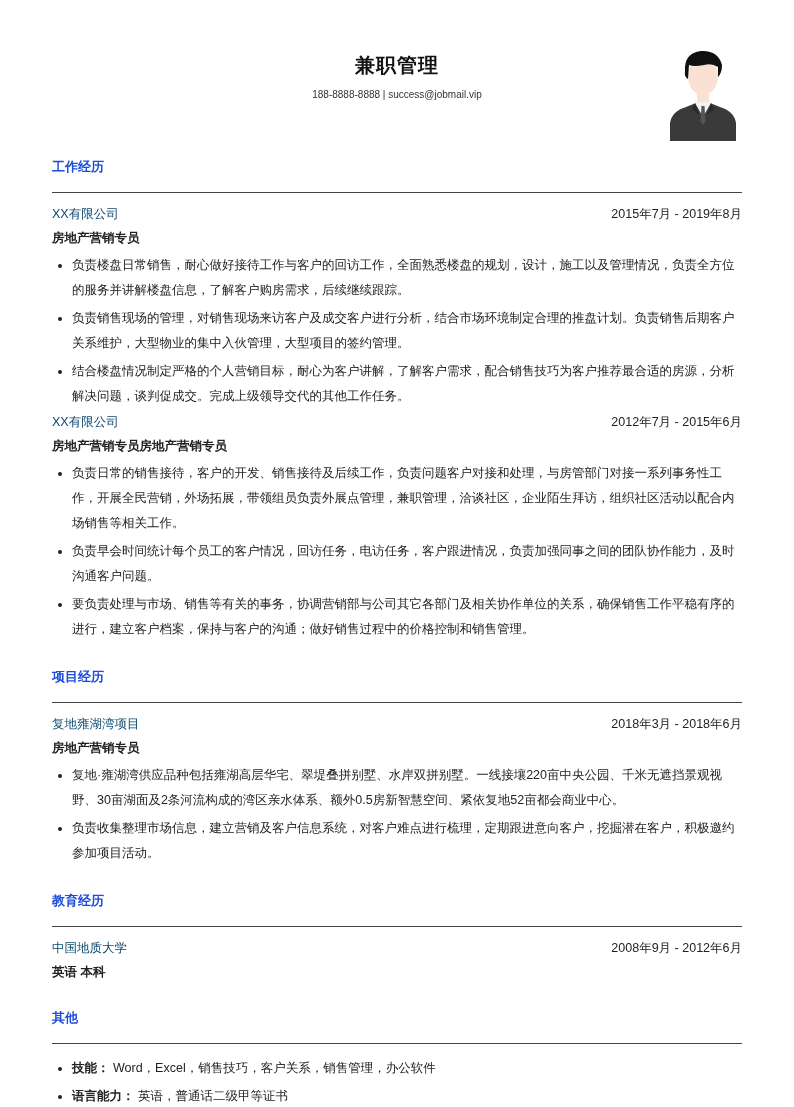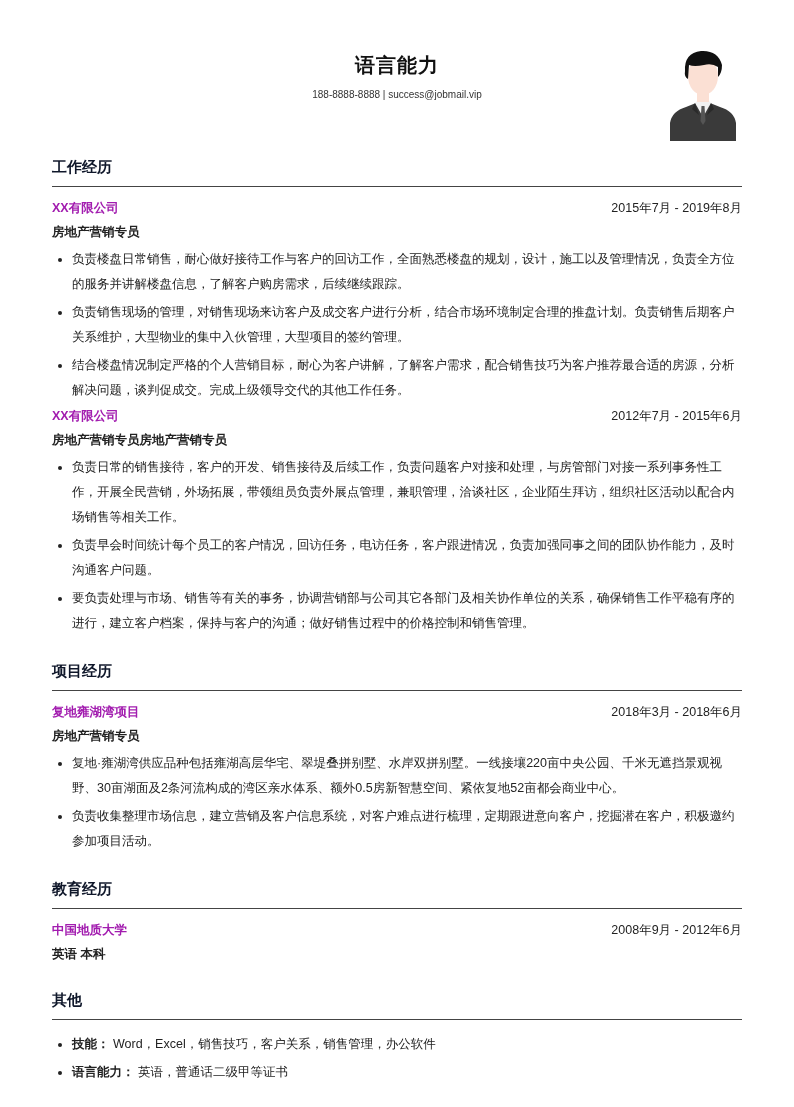--- a/index.html
+++ b/index.html
@@ -21,29 +21,29 @@
   .contact {
     position: absolute; left: 0; right: 0; top: 89px;
     text-align: center; font-size: 10px; color: #333;
   }
   .avatar {
     position: absolute; right: 4px; top: 45px; width: 70px; height: 96px;
   }
 
   .section { margin-top: 8px; }
   .section-title {
-    font-size: 15px; font-weight: bold; color: #0f172a;
-    padding-bottom: 10px; border-bottom: 1px solid #444;
+    font-size: 13px; font-weight: bold; color: #1d4ed8;
+    padding-bottom: 16px; border-bottom: 1px solid #444;
     margin-bottom: 12px; line-height: 18px;
   }
   .entry-head {
     display: flex; justify-content: space-between; align-items: center;
     font-size: 12.5px; height: 18px; margin-bottom: 6px;
   }
-  .entry-title { font-weight: bold; color: #a21caf; }
+  .entry-title { font-weight: normal; color: #0c4a6e; }
   .entry-date { color: #222; margin-left: 8px; }
   .entry-sub { font-size: 12.5px; color: #222; line-height: 18px; margin-bottom: 6px; font-weight: bold; }
 
   ul.bullets { list-style: none; margin-bottom: 4px; }
   ul.bullets li {
     position: relative; padding-left: 20px;
     font-size: 12.5px; line-height: 25px; color: #222;
     margin-bottom: 3px;
   }
   ul.bullets li::before {
@@ -52,21 +52,21 @@
   }
   .label-bold { font-weight: bold; }
   .gap-lg { height: 14px; }
 </style>
 </head>
 <body>
 
 <div class="page">
 
   <div class="header">
-    <div class="name">语言能力</div>
+    <div class="name">兼职管理</div>
     <div class="contact">
       <span>188-8888-8888</span><span> | </span><span>success@jobmail.vip</span>
     </div>
     <div class="avatar">
       <svg width="70" height="96" viewBox="0 0 70 96">
         <path d="M2 96 L2 78 Q4 66 18 62 L28 58 L42 58 L52 62 Q66 66 68 78 L68 96 Z" fill="#3a3a3a"></path>
         <path d="M27 58 L35 72 L43 58 L40 55 L30 55 Z" fill="#f2f2f2"></path>
         <path d="M33.5 61 L36.5 61 L37.5 76 L35 80 L32.5 76 Z" fill="#555"></path>
         <path d="M27 58 L31 70 L24 64 Z" fill="#2a2a2a"></path>
         <path d="M43 58 L39 70 L46 64 Z" fill="#2a2a2a"></path>

